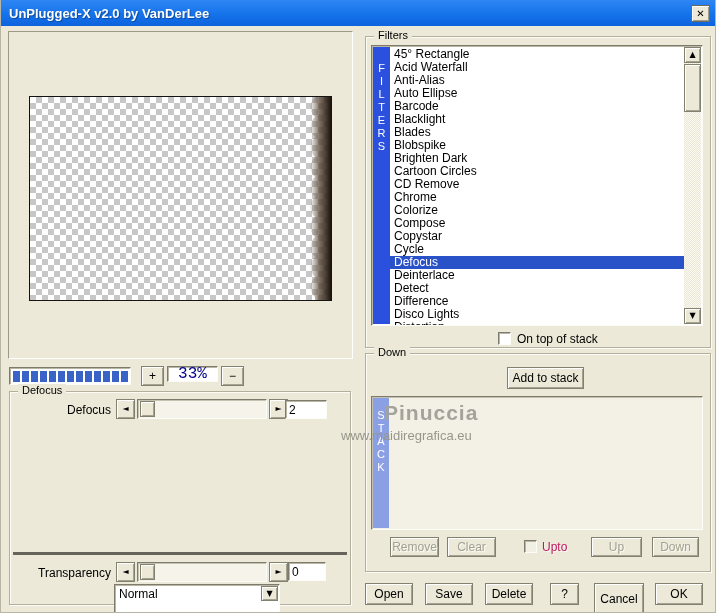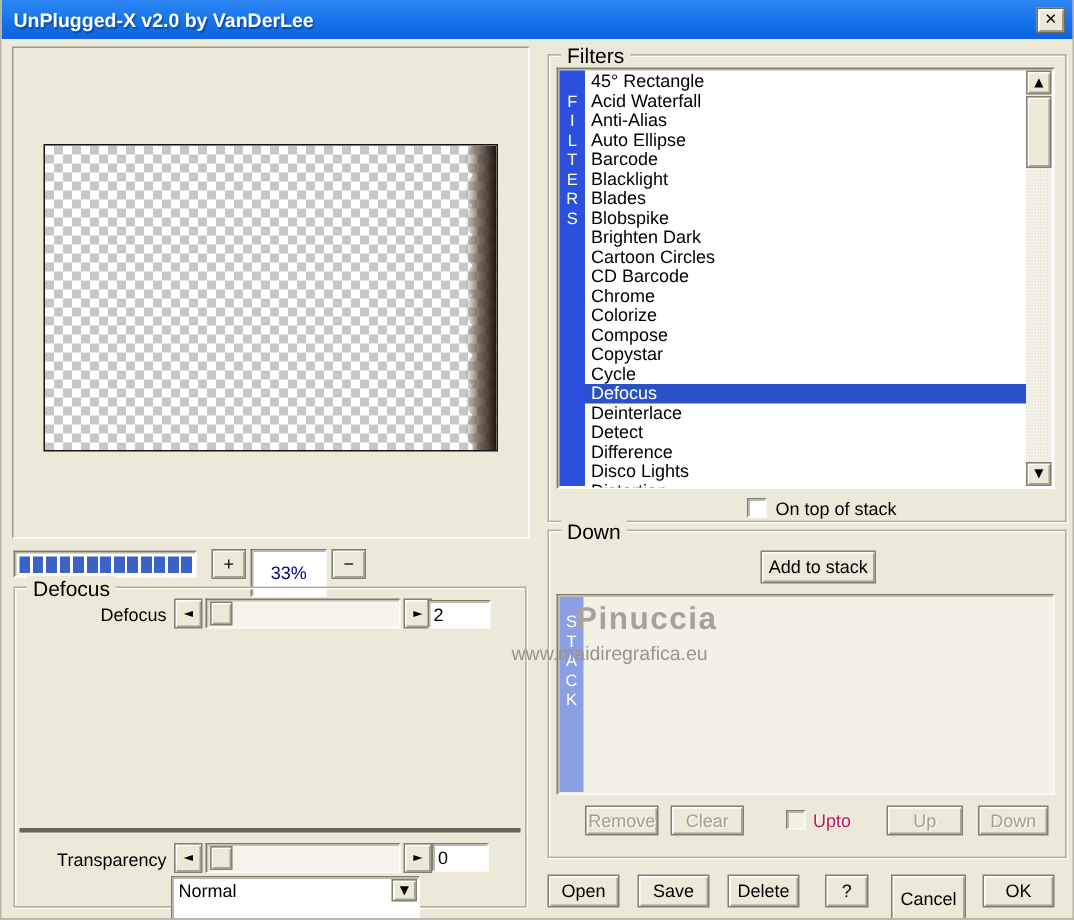--- a/index.html
+++ b/index.html
@@ -38,21 +38,21 @@
     border-top:1px solid #7e7b6c;border-left:1px solid #7e7b6c;
     border-bottom:1px solid #fdfdf8;border-right:1px solid #fdfdf8;
     box-shadow:inset 1px 1px 0 #b9b6a5;
   }
   .group{
     position:absolute;border:1px solid #b2af9d;
     box-shadow:inset 1px 1px 0 #fdfcf6,1px 1px 0 #fdfcf6;
   }
   .grouplabel{
     position:absolute;top:-8px;left:8px;background:#ece9d8;
-    padding:0 4px;font-size:14px;color:#000;
+    padding:0 4px;font-size:11px;color:#000;
   }
   .checkbox{
     position:absolute;width:13px;height:13px;background:#fff;
     border-top:1px solid #7e7b6c;border-left:1px solid #7e7b6c;
     border-bottom:1px solid #fdfdf8;border-right:1px solid #fdfdf8;
     box-shadow:inset 1px 1px 0 #b9b6a5;
   }
   .checkbox.disabled{background:#f2f0e4;}
   .lbl{position:absolute;font-size:12px;color:#000;line-height:14px;}
   .lbl.dim{color:#be185d;text-shadow:1px 1px 0 #fbfaf3;}
@@ -77,23 +77,23 @@
     background:repeating-conic-gradient(#c7c7c7 0% 25%,#ffffff 0% 50%);
     background-size:12px 12px;overflow:hidden;
   }
   .band{position:absolute;right:0;top:0;height:100%;}
   .progress{position:absolute;left:8px;top:367px;width:122px;height:18px;background:#fff;}
   .progress .fill{
     position:absolute;left:2px;top:2px;width:115px;height:11px;margin:1px;
     background:repeating-linear-gradient(90deg,#3a63c8 0 7px,transparent 7px 9px);
   }
   .zoomfield{
-    position:absolute;left:166px;top:366px;width:51px;height:32px;background:#fff;
+    position:absolute;left:166px;top:366px;width:51px;height:16px;background:#fff;
     display:flex;align-items:center;justify-content:center;
-    font-size:12px;color:#00008b;
+    font-size:16px;color:#00008b;font-family:Liberation Mono, monospace;
   }
   .weblink{position:absolute;left:248px;top:370px;font-size:13px;color:#161616;}
   
   .track{
     position:absolute;height:20px;background:#f6f4ea;
     border-top:1px solid #7e7b6c;border-left:1px solid #7e7b6c;
     border-bottom:1px solid #fdfdf8;border-right:1px solid #fdfdf8;
     box-shadow:inset 1px 1px 0 #c6c3b2;
   }
   .thumb{
@@ -242,21 +242,21 @@
     <div class="li" style="top:2px">45° Rectangle</div>
     <div class="li" style="top:15px">Acid Waterfall</div>
     <div class="li" style="top:28px">Anti-Alias</div>
     <div class="li" style="top:41px">Auto Ellipse</div>
     <div class="li" style="top:54px">Barcode</div>
     <div class="li" style="top:67px">Blacklight</div>
     <div class="li" style="top:80px">Blades</div>
     <div class="li" style="top:93px">Blobspike</div>
     <div class="li" style="top:106px">Brighten Dark</div>
     <div class="li" style="top:119px">Cartoon Circles</div>
-    <div class="li" style="top:132px">CD Barcode</div>
+    <div class="li" style="top:132px">CD Remove</div>
     <div class="li" style="top:158px">Colorize</div>
     <div class="li" style="top:145px">Chrome</div>
     <div class="li" style="top:171px">Compose</div>
     <div class="li" style="top:184px">Copystar</div>
     <div class="li" style="top:197px">Cycle</div>
     <div class="li sel" style="top:210px">Defocus</div>
     <div class="li" style="top:223px">Deinterlace</div>
     <div class="li" style="top:236px">Detect</div>
     <div class="li" style="top:249px">Difference</div>
     <div class="li" style="top:262px">Disco Lights</div>

